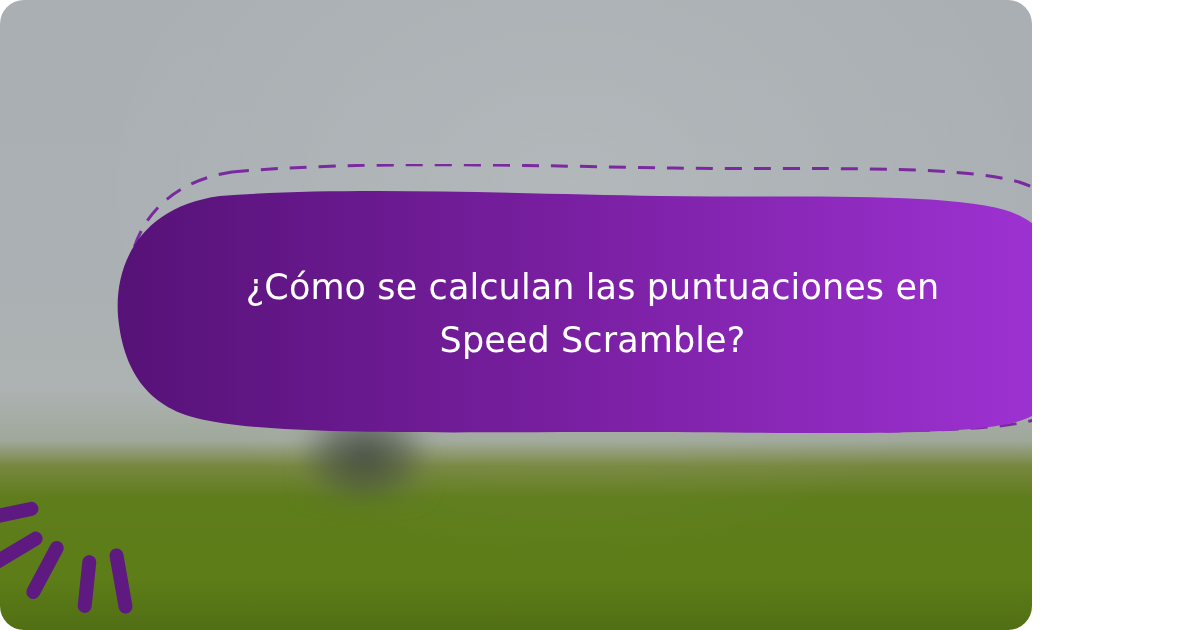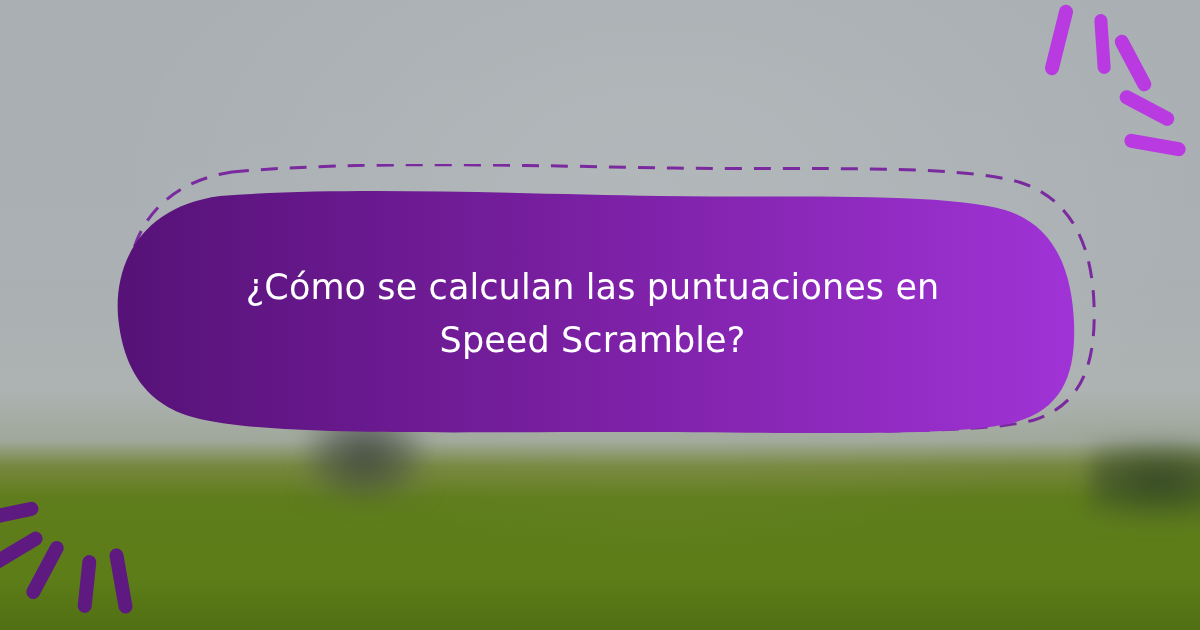--- a/index.html
+++ b/index.html
@@ -3,24 +3,25 @@
 <meta charset="utf-8">
 <style>
   html, body {
     margin: 0;
     padding: 0;
     background: #ffffff;
   }
 
   #stage {
     position: relative;
-    width: 1200px;
+    width: 1032px;
     height: 630px;
     overflow: hidden;
     font-family: "Liberation Sans", sans-serif;
+    border-radius: 24px;
   }
 
   
   .bg-photo {
     position: absolute;
     inset: 0;
     background:
       linear-gradient(to bottom,
         #a9afb2 0%,
         #aab0b3 40%,

